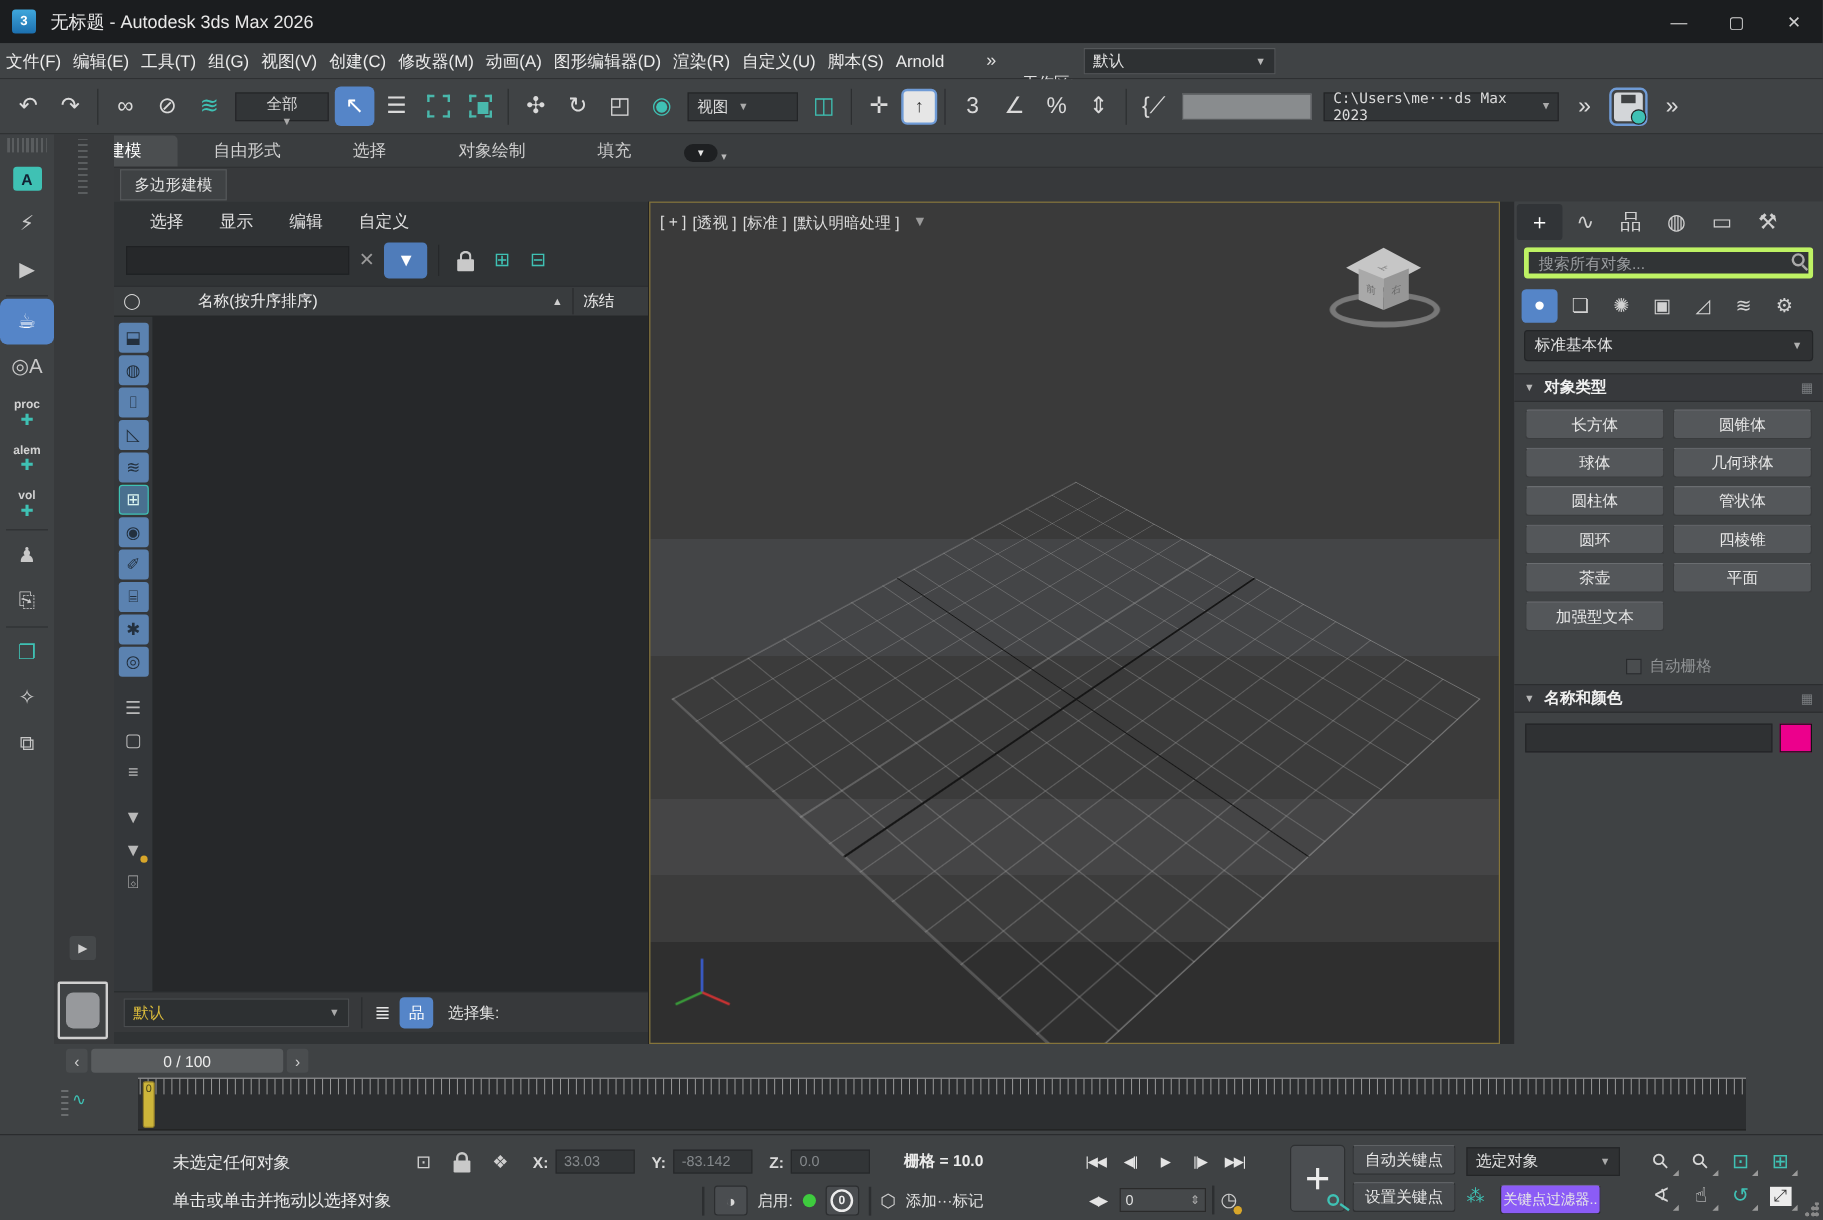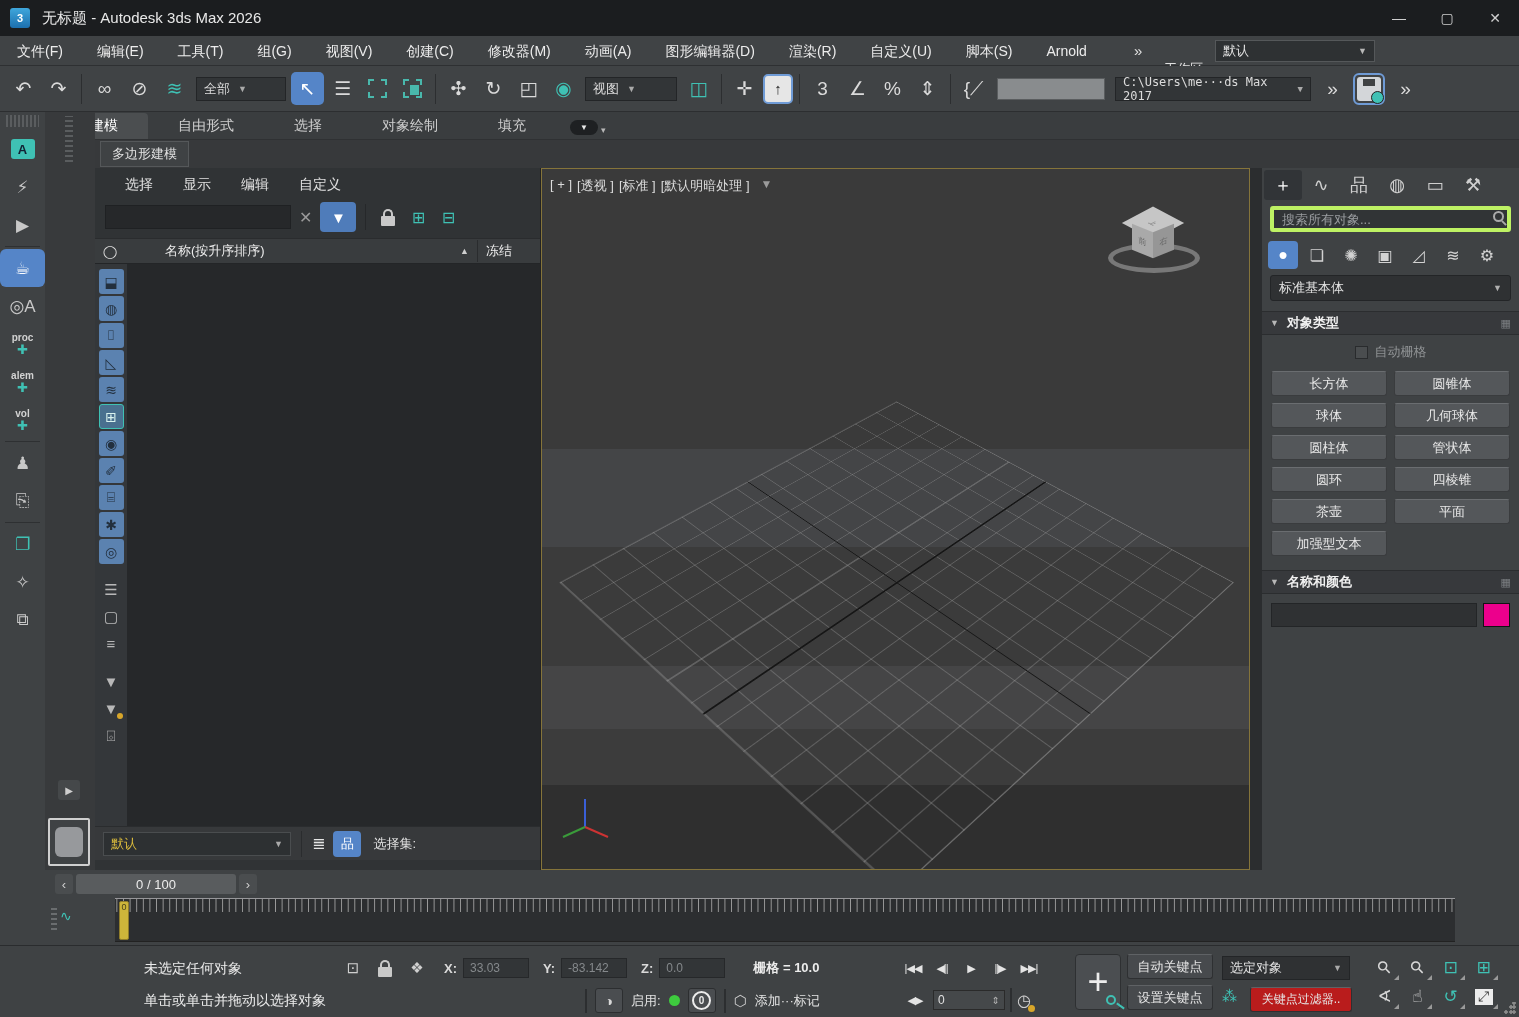--- a/index.html
+++ b/index.html
@@ -15,21 +15,21 @@
     background:linear-gradient(#3fa7dc,#1c6fae); color:#fff; font-size:11px; font-weight:bold;
     display:flex; align-items:center; justify-content:center; }
   #win-title { margin-left:12px; font-size:15px; color:#e8e8e8; }
   #win-controls { margin-left:auto; display:flex; height:36px; }
   .win-btn { width:48px; height:36px; display:flex; align-items:center; justify-content:center;
     color:#cfcfcf; font-size:14px; }
 
   
   #menubar { left:0; top:36px; width:1519px; height:30px; background:#404345;
     border-bottom:1px solid #2e3032; display:flex; align-items:center; }
-  .menu-item { padding:0 17px; font-size:14px; color:#ececec; line-height:30px; }
+  .menu-item { padding:0 5px; font-size:14px; color:#ececec; line-height:30px; }
   #menu-overflow { margin-left:30px; font-size:15px; color:#e0e0e0; }
   #ws-label { margin-left:22px; font-size:13px; color:#e0e0e0;margin-top:36px; }
   #ws-dd { margin-left:8px; margin-right:8px; width:160px; height:22px; background:#2e3133;
     border:1px solid #55585a; display:flex; align-items:center; font-size:13px; padding:0 7px; }
   #ws-dd .caret { margin-left:auto; font-size:9px; color:#b8b8b8; }
 
   
   #toolbar { left:0; top:66px; width:1519px; height:46px; background:#404345;
     border-bottom:1px solid #2c2e30; display:flex; align-items:center; padding-left:6px; }
   .tb-icon { width:33px; height:33px; margin:0 1px; display:flex; align-items:center;
@@ -248,21 +248,21 @@
     border-radius:50%; }
   #bigkey .key::after { content:''; position:absolute; left:8px; top:8px; width:9px; height:2px;
     background:#3fc1b4; transform:rotate(35deg); }
   .keybtn { position:absolute; left:1127px; width:86px; height:25px; background:#474a4d;
     border:1px solid #2e3032; border-top-color:#5f6265; border-radius:3px; color:#e6e6e6; font-size:13px;
     display:flex; align-items:center; justify-content:center; }
   #keysel-dd { position:absolute; left:1222px; top:10px; width:128px; height:24px; background:#2f3133;
     border:1px solid #232527; display:flex; align-items:center; padding:0 7px; font-size:13px; color:#e2e2e2; }
   #keysel-dd .caret { margin-left:auto; font-size:9px; color:#aaa; }
   #keyfig { position:absolute; left:1222px; top:42px; color:#3fc1b4; font-size:15px; }
-  #keyfilters { position:absolute; left:1250px; top:41px; width:102px; height:25px; background:#b91c1c;
+  #keyfilters { position:absolute; left:1250px; top:41px; width:84px; height:25px; background:#8b5cf6;
     border:1px solid #2e3032; border-top-color:#5f6265; border-radius:3px; color:#e6e6e6; font-size:12px;
     display:flex; align-items:center; justify-content:center; }
   #navcluster { position:absolute; left:1368px; top:7px; display:grid; grid-template-columns:repeat(4,33px);
     grid-auto-rows:29px; }
   .nav-btn { display:flex; align-items:center; justify-content:center; color:#d8d8d8; font-size:17px; position:relative; }
   .nav-btn.teal { color:#3fc1b4; }
   .nav-btn .g.rot { display:inline-block; transform:rotate(-45deg); }
   .nav-btn::after { content:''; position:absolute; right:2px; bottom:2px; border-left:5px solid transparent;
     border-bottom:5px solid #9a9a9a; }
   .nav-btn.boxg { font-size:14px; }
@@ -314,21 +314,21 @@
     </span>
   </div>
 
   <div id="toolbar" class="abs">
       <span class="tb-icon">↶</span>
       <span class="tb-icon">↷</span>
       <span class="tb-sep"></span>
       <span class="tb-icon">∞</span>
       <span class="tb-icon">⊘</span>
       <span class="tb-icon teal">≋</span>
-      <span class="tb-dd" style="width: 90px;">
+      <span class="tb-dd" style="width: 78px; flex-direction: column;">
         <span>全部</span>
         <span class="caret">▼</span>
       </span>
       <span class="tb-icon active">↖</span>
       <span class="tb-icon">☰</span>
       <span class="marquee"></span>
       <span class="marquee win"></span>
       <span class="tb-sep"></span>
       <span class="tb-icon">✣</span>
       <span class="tb-icon">↻</span>
@@ -344,21 +344,21 @@
       <span class="tb-icon boxed">↑</span>
       <span class="tb-sep"></span>
       <span class="tb-icon">3</span>
       <span class="tb-icon">∠</span>
       <span class="tb-icon">%</span>
       <span class="tb-icon">⇕</span>
       <span class="tb-sep"></span>
       <span class="tb-icon">{⟋</span>
       <span class="tb-input"></span>
       <span class="tb-dd path">
-        <span>C:\Users\me···ds Max 2017</span>
+        <span>C:\Users\me···ds Max 2023</span>
         <span class="caret">▼</span>
       </span>
       <span class="tb-icon">»</span>
       <span class="savebox">
         <span class="floppy"></span>
       </span>
       <span class="tb-icon">»</span>
     </div>
 
   <div id="ribbon" class="abs">
@@ -542,37 +542,37 @@
       </div>
     <div id="cp-dd">
       <span>标准基本体</span>
       <span class="caret">▼</span>
     </div>
     <div class="rollout-h">
       <span class="tri">▼</span>
       <span class="rtitle">对象类型</span>
       <span class="grip">▦</span>
     </div>
-    <div id="autogrid-row">
-      <span id="autogrid-cb"></span>
-      <span id="autogrid-label">自动栅格</span>
-    </div>
     <div id="object-buttons">
         <div class="obj-btn">长方体</div>
         <div class="obj-btn">圆锥体</div>
         <div class="obj-btn">球体</div>
         <div class="obj-btn">几何球体</div>
         <div class="obj-btn">圆柱体</div>
         <div class="obj-btn">管状体</div>
         <div class="obj-btn">圆环</div>
         <div class="obj-btn">四棱锥</div>
         <div class="obj-btn">茶壶</div>
         <div class="obj-btn">平面</div>
         <div class="obj-btn">加强型文本</div>
       </div>
+    <div id="autogrid-row">
+      <span id="autogrid-cb"></span>
+      <span id="autogrid-label">自动栅格</span>
+    </div>
     <div class="rollout-h" style="margin-top:2px">
       <span class="tri">▼</span>
       <span class="rtitle">名称和颜色</span>
       <span class="grip">▦</span>
     </div>
     <div id="namecolor-body">
       <input id="nc-input" style="">
       <span id="nc-swatch" style="background: rgb(236, 0, 140);"></span>
     </div>
   </div>

